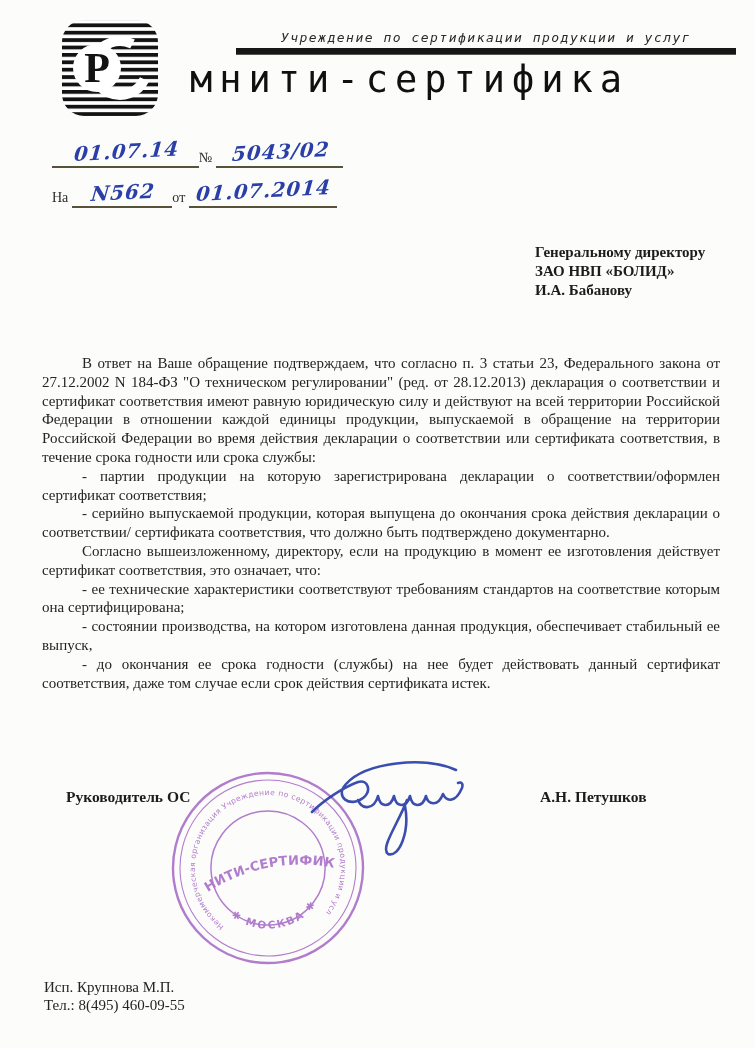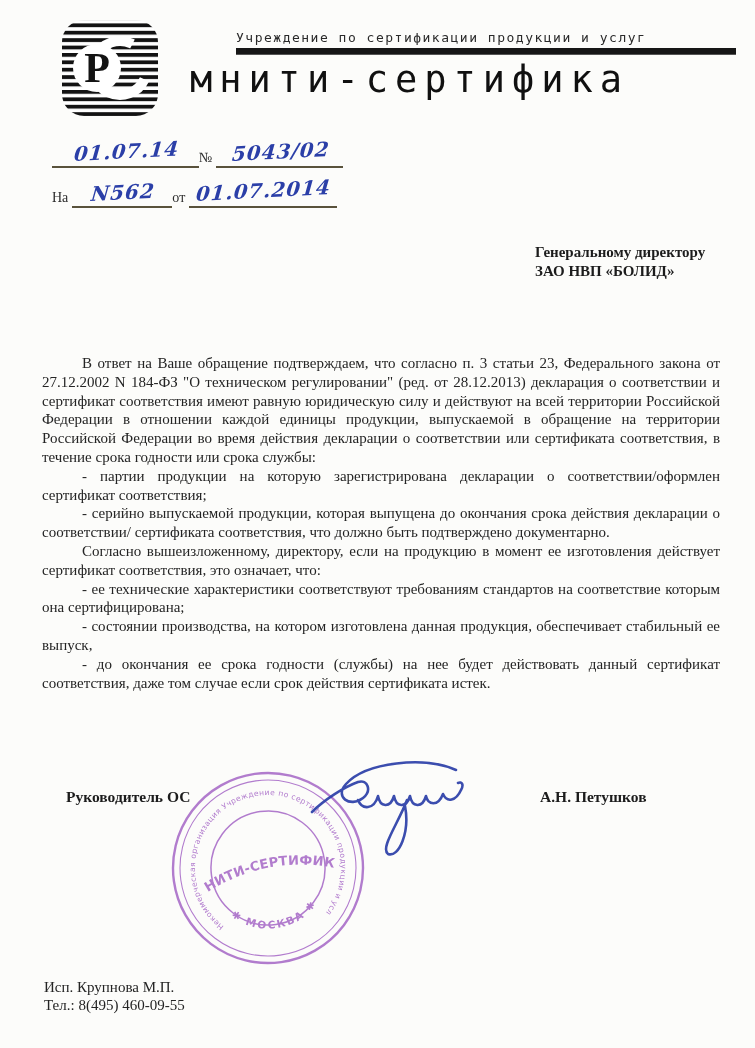--- a/index.html
+++ b/index.html
@@ -10,22 +10,22 @@
     background:#fcfcfa;
     overflow:hidden;
     font-family:"Liberation Serif", serif;
     color:#222;
   }
   
   .logo{position:absolute;left:60px;top:16px;width:100px;height:104px;}
   .tagline-wrap{position:absolute;left:236px;top:30px;width:500px;}
   .tagline{
     font-family:"DejaVu Sans Mono", monospace;
-    font-size:13px;letter-spacing:1.5px;
-    color:#2a2a2a;white-space:nowrap;
+    font-style:italic;font-size:13px;letter-spacing:1.5px;
+    text-align:center;color:#2a2a2a;white-space:nowrap;
   }
   .head-bar{height:6px;background:#161616;margin-top:3px;box-shadow:0 1px 0 #555;}
   .org-title{
     position:absolute;left:190px;top:58px;width:556px;
     font-family:"DejaVu Sans Mono", monospace;
     font-size:37px;font-weight:400;letter-spacing:7px;
     color:#101010;white-space:nowrap;
   }
   .address{
     position:absolute;left:40px;top:117px;width:680px;
@@ -117,20 +117,21 @@
       <span class="printed">от</span>
       <span class="uline w-in-date">
         <span class="hw">01.07.2014</span>
       </span>
     </div>
   </div>
 
   <div class="recipient">
     <div>Генеральному директору</div>
     <div>ЗАО НВП «БОЛИД»</div>
+    <div>И.А. Бабанову</div>
   </div>
 
   <div class="body">
     <p>В ответ на Ваше обращение подтверждаем, что согласно п. 3 статьи 23, Федерального закона от 27.12.2002 N 184-ФЗ "О техническом регулировании" (ред. от 28.12.2013) декларация о соответствии и сертификат соответствия имеют равную юридическую силу и действуют на всей территории Российской Федерации в отношении каждой единицы продукции, выпускаемой в обращение на территории Российской Федерации во время действия декларации о соответствии или сертификата соответствия, в течение срока годности или срока службы:</p>
     <p>- партии продукции на которую зарегистрирована декларации о соответствии/оформлен сертификат соответствия;</p>
     <p>- серийно выпускаемой продукции, которая выпущена до окончания срока действия декларации о соответствии/ сертификата соответствия, что должно быть подтверждено документарно.</p>
     <p>Согласно вышеизложенному, директору, если на продукцию в момент ее изготовления действует сертификат соответствия, это означает, что:</p>
     <p>- ее технические характеристики соответствуют требованиям стандартов на соответствие которым она сертифицирована;</p>
     <p>- состоянии производства, на котором изготовлена данная продукция, обеспечивает стабильный ее выпуск,</p>
     <p>- до окончания ее срока годности (службы) на нее будет действовать данный сертификат соответствия, даже том случае если срок действия сертификата истек.</p>

